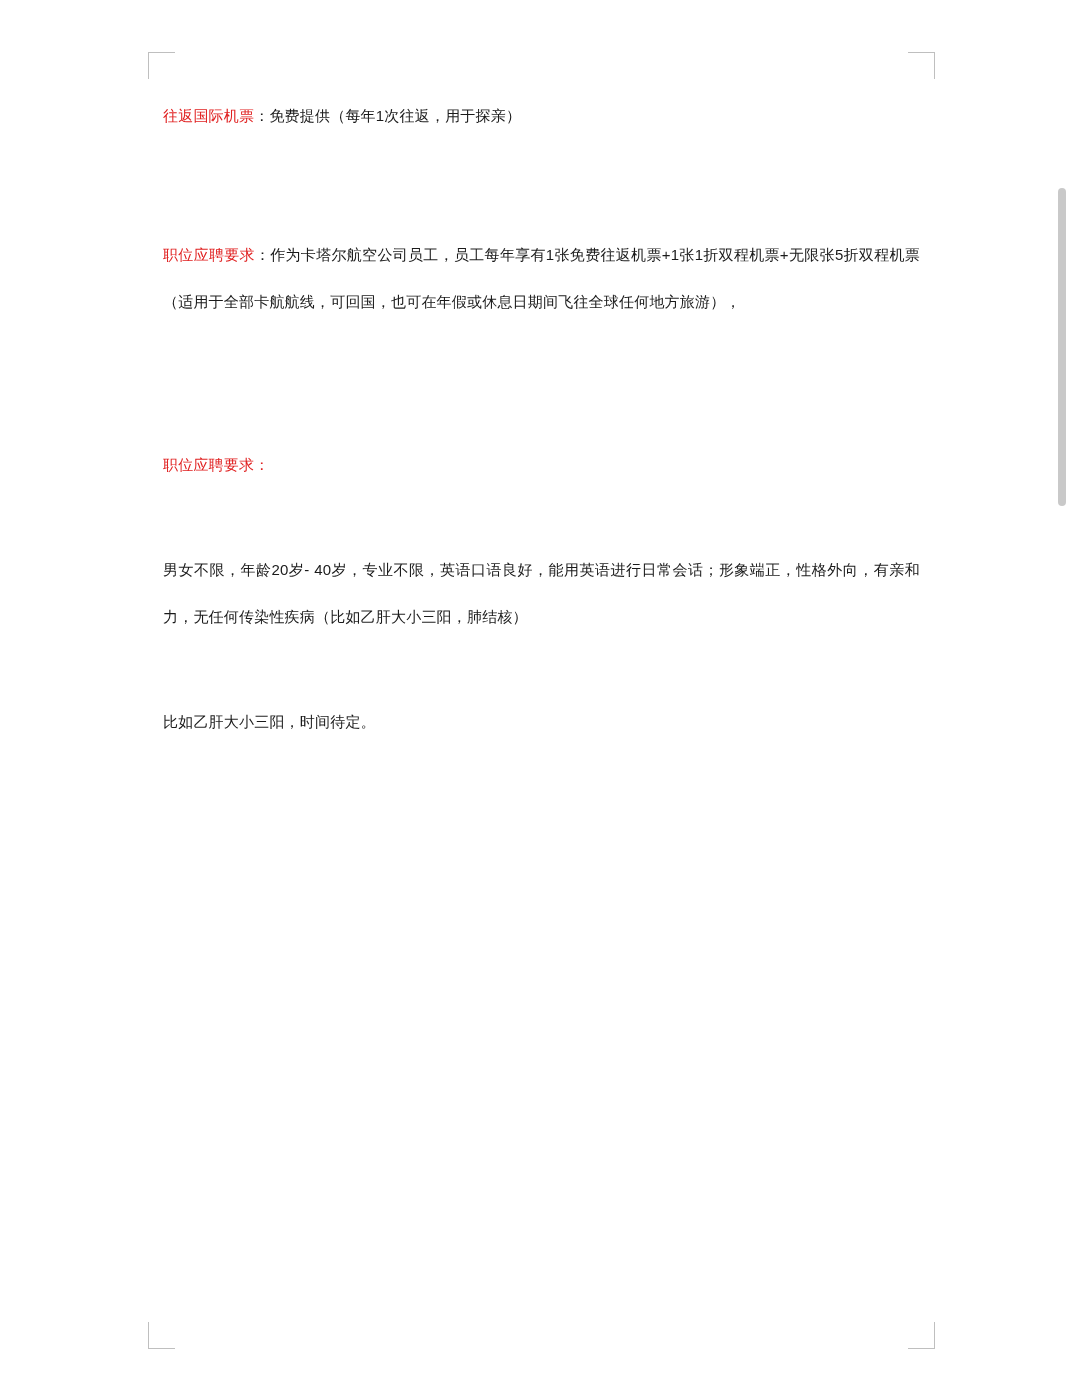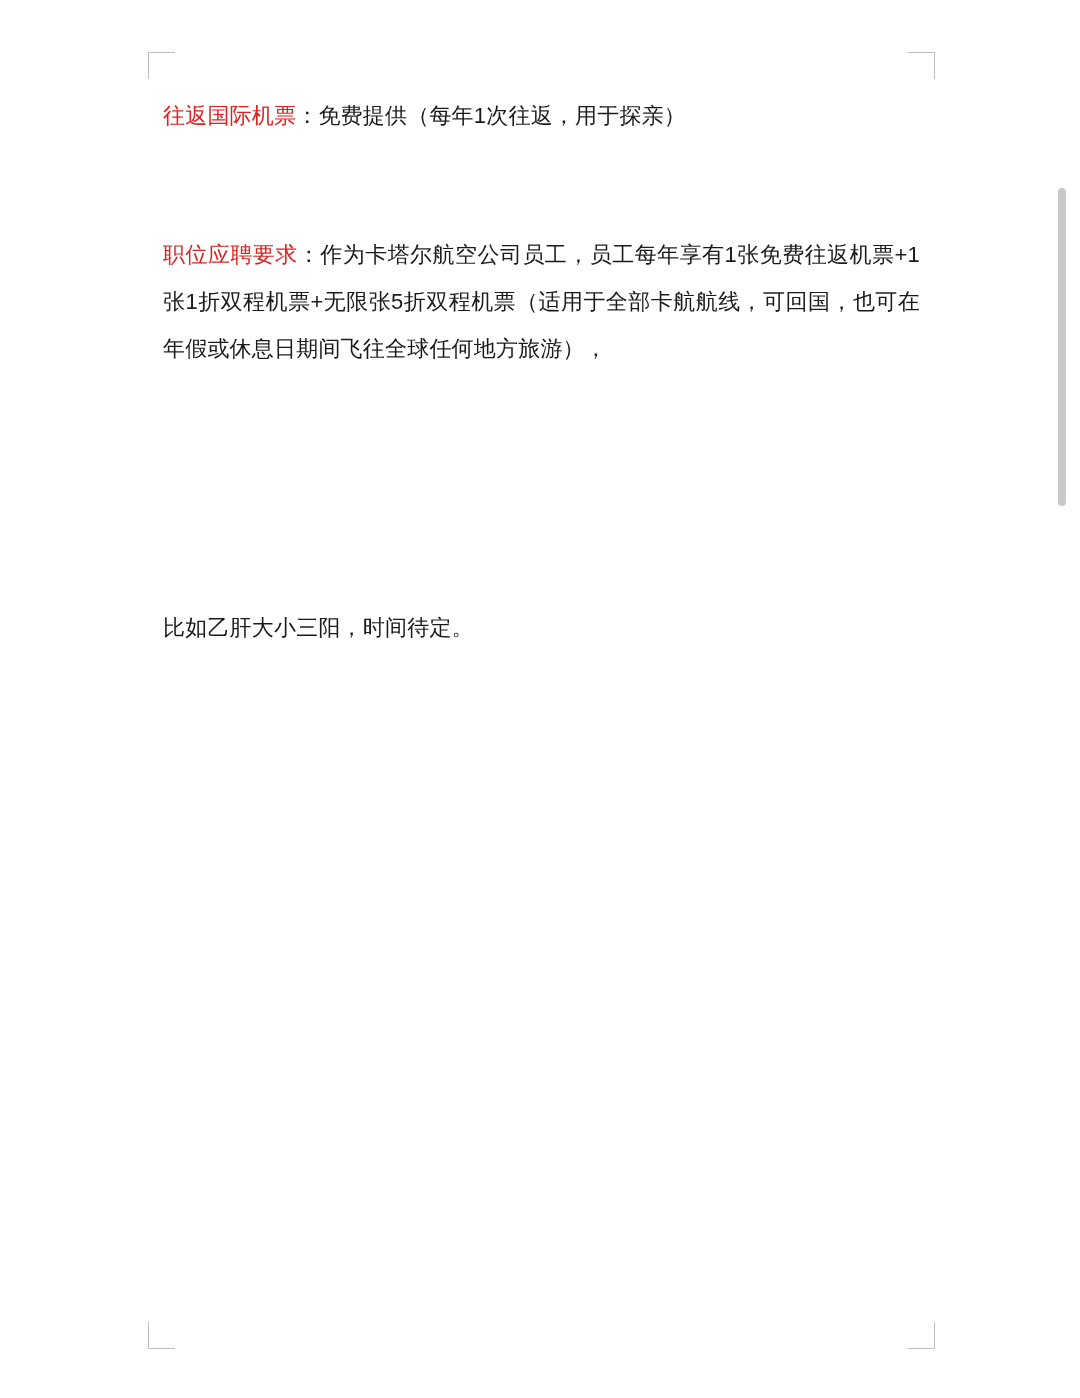--- a/index.html
+++ b/index.html
@@ -31,21 +31,21 @@
   .crop.bl { left: 148px;  top: 1322px; border-left-width: 1.5px; border-bottom-width: 1.5px; }
   .crop.br { left: 908px;  top: 1322px; border-right-width: 1.5px; border-bottom-width: 1.5px; }
 
   .content {
     position: absolute;
     left: 163px;
     top: 92px;
     width: 757px;
   }
   .para {
-    font-size: 22px;
+    font-size: 15px;
     line-height: 47px;
     color: #1a1a1a;
     letter-spacing: 0.2px;
     text-align: justify;
     margin: 0;
   }
   .lead {
     color: #e02020;
   }
   .gap-sm { height: 34px; }
@@ -89,22 +89,28 @@
 
     <div class="gap-lg"></div>
 
     <p class="para">
       <span class="lead">职位应聘要求</span><span>：作为卡塔尔航空公司员工，员工每年享有1张免费往返机票+1张1折双程机票+无限张5折双程机票（适用于全部卡航航线，可回国，也可在年假或休息日期间飞往全球任何地方旅游），</span>
     </p>
     <div class="gap-lg"></div>
 
     <div class="gap-lg"></div>
 
+    <p class="para">
+      <span class="lead">职位应聘要求：</span><span></span>
+    </p>
     <div class="gap-lg"></div>
 
+    <p class="para">
+      <span class="lead"></span><span>男女不限，年龄20岁- 40岁，专业不限，英语口语良好，能用英语进行日常会话；形象端正，性格外向，有亲和力，无任何传染性疾病（比如乙肝大小三阳，肺结核）</span>
+    </p>
     <div class="gap-lg"></div>
 
     <p class="para">
       <span class="lead"></span><span>比如乙肝大小三阳，时间待定。</span>
     </p>
 
   </div>
 
   <div class="scrollbar-track">
     <div class="scrollbar-thumb"></div>

